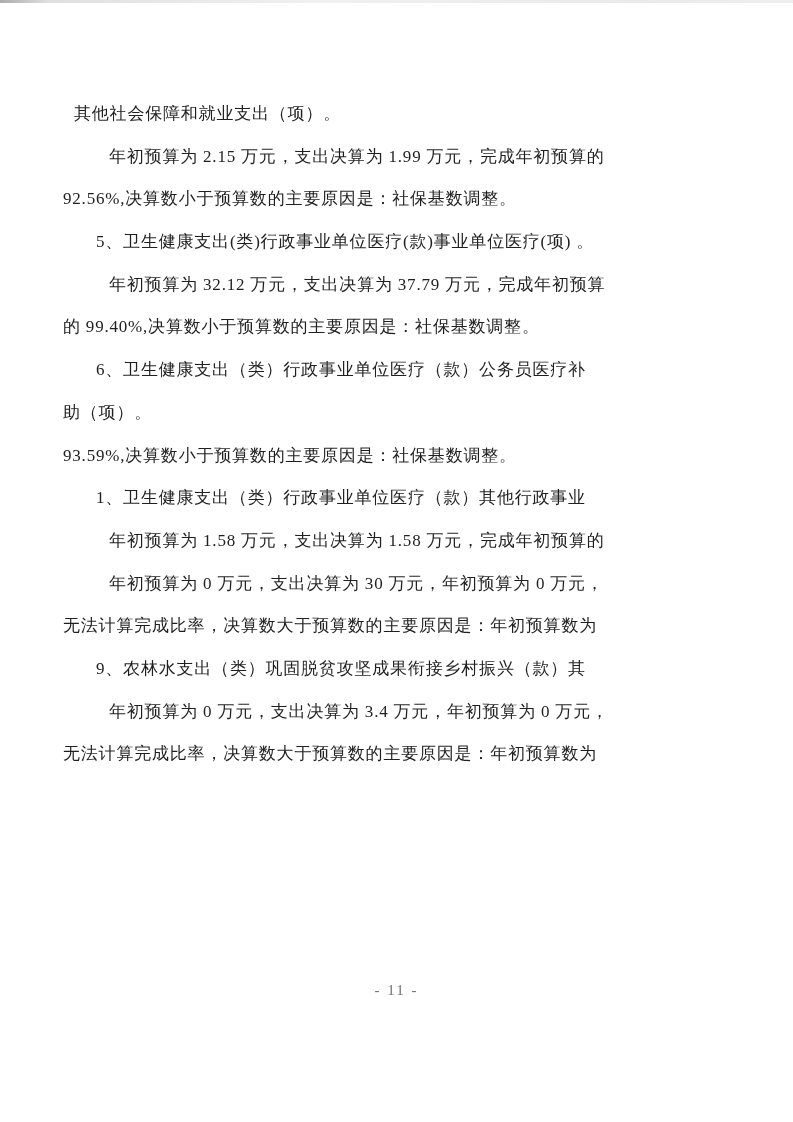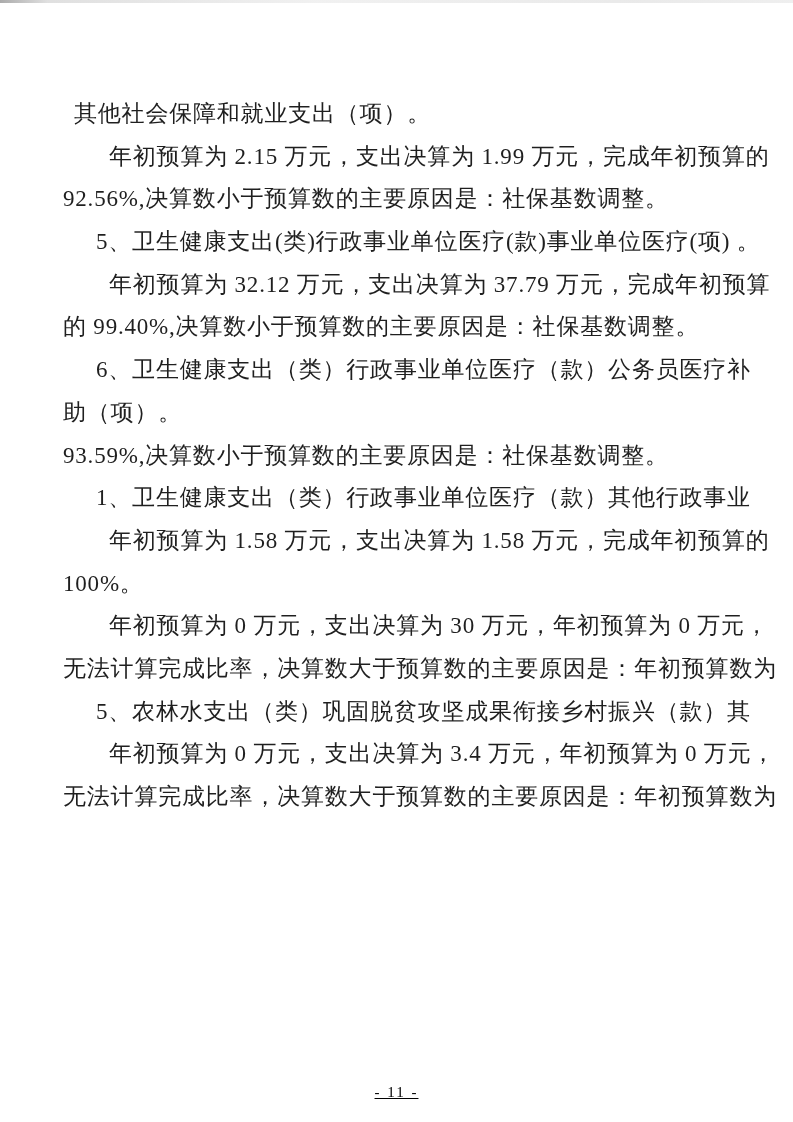--- a/index.html
+++ b/index.html
@@ -25,65 +25,63 @@
   }
   .doc-body {
     position: absolute;
     top: 93px;
     left: 63px;
     right: 58px;
   }
   .line {
     line-height: 42.7px;
     height: 42.7px;
-    font-size: 23px;
+    font-size: 17px;
     letter-spacing: 0.8px;
     white-space: pre;
     overflow: visible;
   }
   
   .line.para { padding-left: 46px; }
   
   .line.para-num { padding-left: 33px; }
   
   .line.cont { padding-left: 0; }
   
   .line.cont-first { padding-left: 11px; }
   .footer {
     position: absolute;
-    top: 1082px;
+    top: 980px;
     left: 0;
     width: 100%;
     text-align: center;
     font-size: 15px;
     line-height: 20px;
     letter-spacing: 2px;
-    color: #000000;
-    text-decoration: underline;
+    color: #737373;
   }
 </style>
 </head>
 <body>
 
 <div class="page">
   <div class="scan-edge"></div>
   <div class="doc-body" id="doc-body">
 
   <div class="line cont-first">其他社会保障和就业支出（项）。</div>
       <div class="line para">年初预算为 2.15 万元，支出决算为 1.99 万元，完成年初预算的</div>
       <div class="line cont">92.56%,决算数小于预算数的主要原因是：社保基数调整。</div>
       <div class="line para-num">5、卫生健康支出(类)行政事业单位医疗(款)事业单位医疗(项) 。</div>
       <div class="line para">年初预算为 32.12 万元，支出决算为 37.79 万元，完成年初预算</div>
       <div class="line cont">的 99.40%,决算数小于预算数的主要原因是：社保基数调整。</div>
       <div class="line para-num">6、卫生健康支出（类）行政事业单位医疗（款）公务员医疗补</div>
       <div class="line cont">助（项）。</div>
       <div class="line cont">93.59%,决算数小于预算数的主要原因是：社保基数调整。</div>
       <div class="line para-num">1、卫生健康支出（类）行政事业单位医疗（款）其他行政事业</div>
       <div class="line para">年初预算为 1.58 万元，支出决算为 1.58 万元，完成年初预算的</div>
-      <div class="line cont">100%。</div>
       <div class="line para">年初预算为 0 万元，支出决算为 30 万元，年初预算为 0 万元，</div>
       <div class="line cont">无法计算完成比率，决算数大于预算数的主要原因是：年初预算数为</div>
-      <div class="line para-num">5、农林水支出（类）巩固脱贫攻坚成果衔接乡村振兴（款）其</div>
+      <div class="line para-num">9、农林水支出（类）巩固脱贫攻坚成果衔接乡村振兴（款）其</div>
       <div class="line para">年初预算为 0 万元，支出决算为 3.4 万元，年初预算为 0 万元，</div>
       <div class="line cont">无法计算完成比率，决算数大于预算数的主要原因是：年初预算数为</div>
     </div>
   <div class="footer">- 11 -</div>
 </div>
 
 </body></html>

